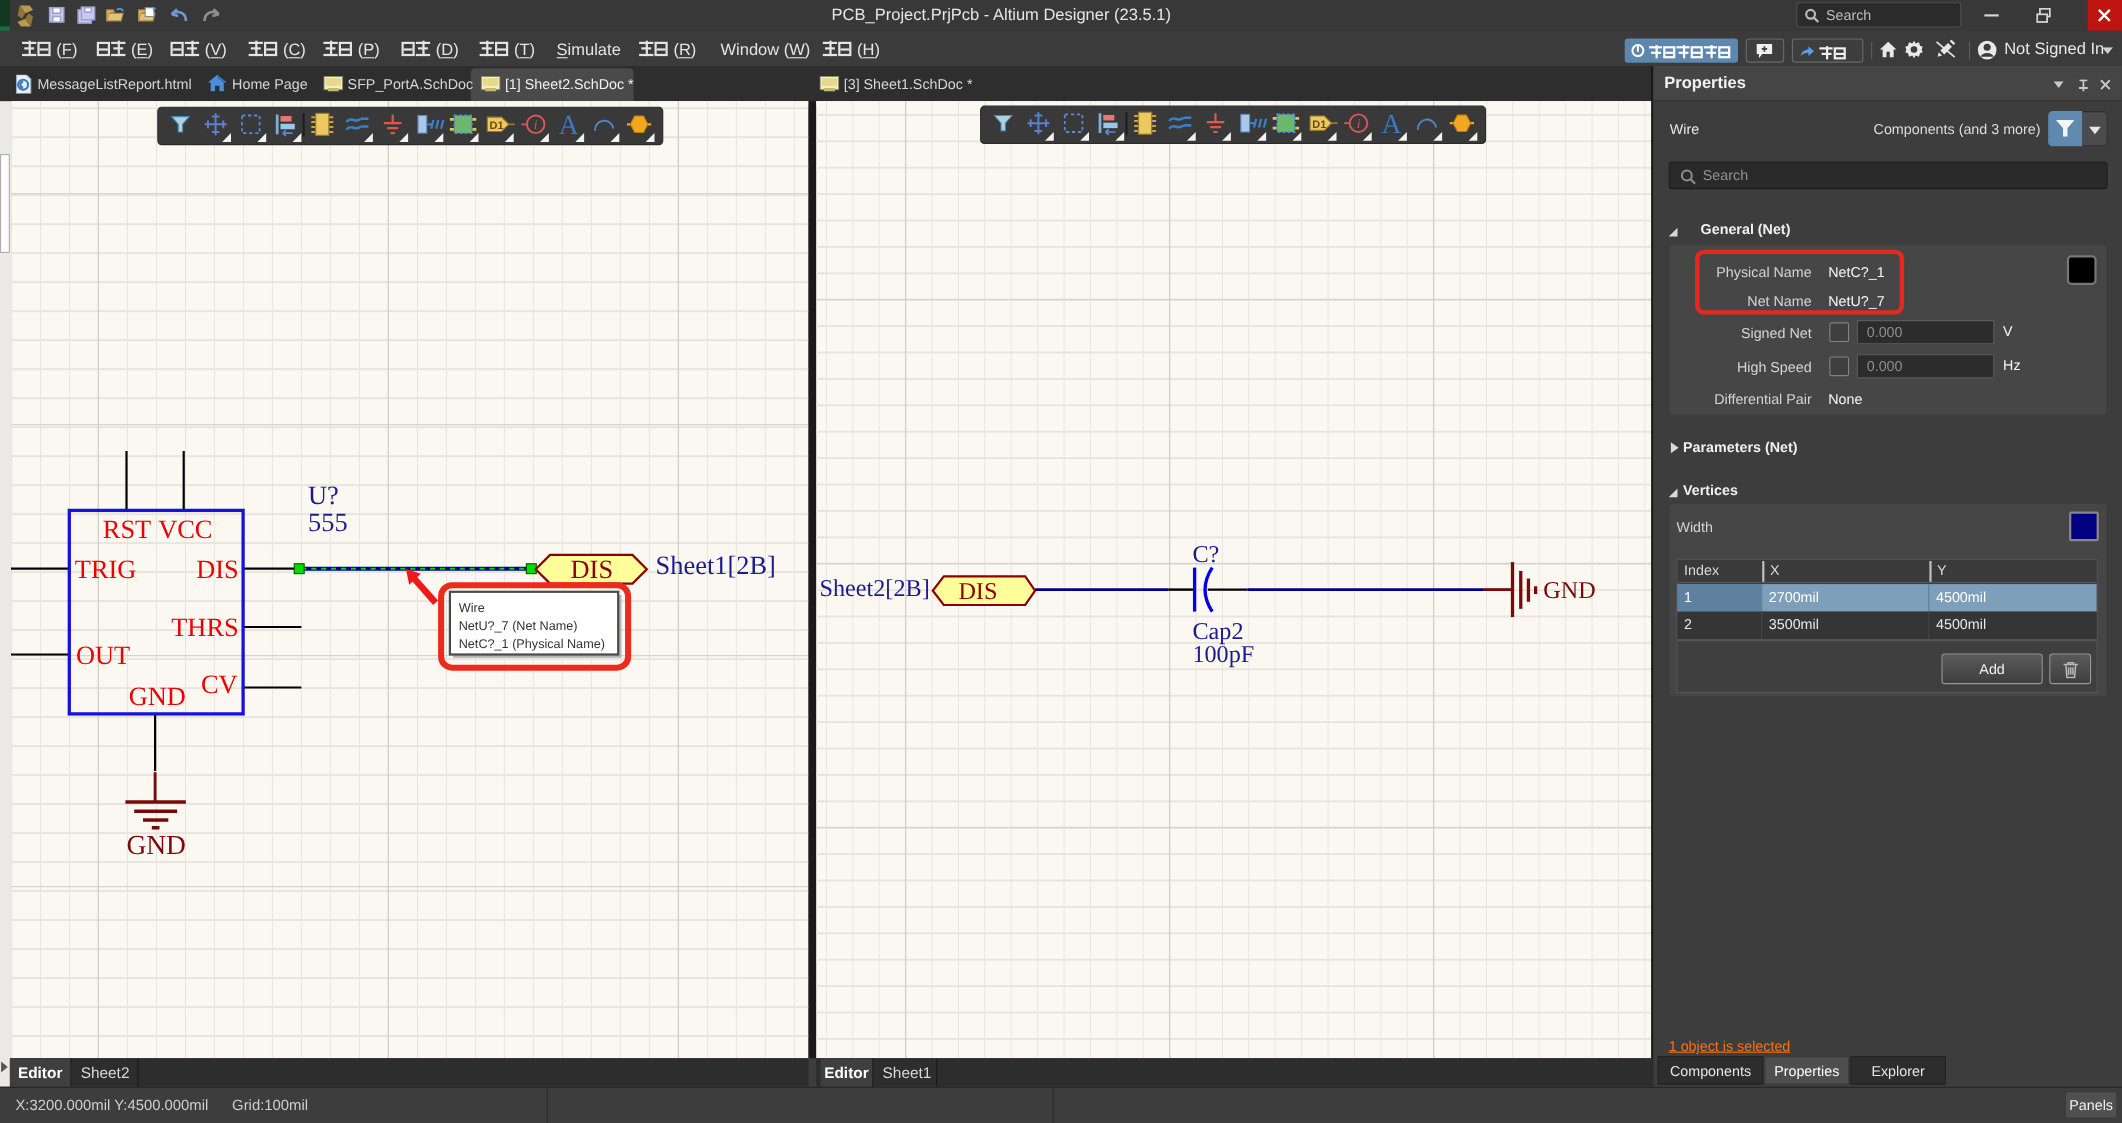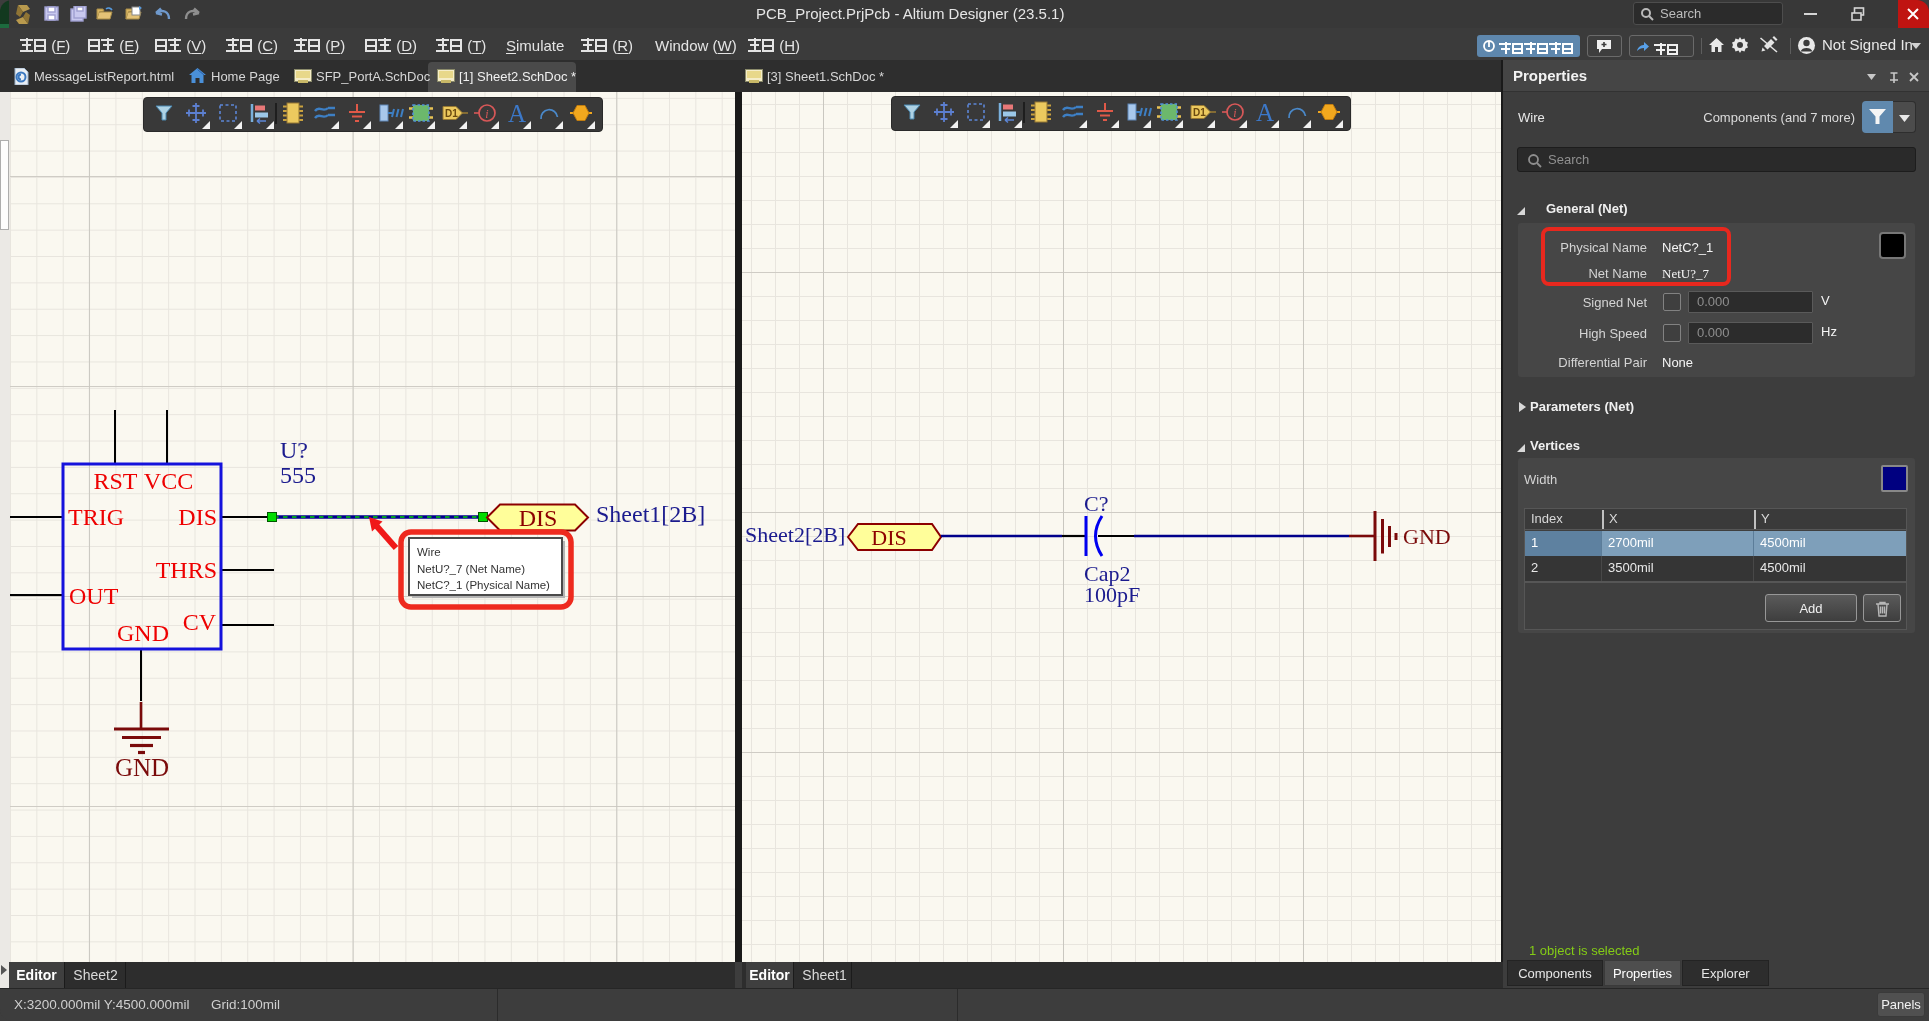--- a/index.html
+++ b/index.html
@@ -1,19 +1,19 @@
 <!DOCTYPE html>
 <html><head>
 <meta charset="utf-8">
 <style>
 *{margin:0;padding:0;box-sizing:border-box;}
 html,body{width:1929px;height:1021px;overflow:hidden;background:#3d3d3d;}
 body{font-family:"Liberation Sans",sans-serif;}
 .abs{position:absolute;}
-#root{position:relative;width:1929px;height:1021px;background:#3d3d3d;overflow:hidden;border-radius:12px;}
+#root{position:relative;width:1929px;height:1021px;background:#3d3d3d;overflow:hidden;}
 
 .cj{display:inline-block;width:13px;height:14px;margin:0 1px 0 0;vertical-align:-1px;
 background:linear-gradient(currentColor,currentColor) 6px 0/2px 14px no-repeat,
 linear-gradient(currentColor,currentColor) 0 1px/13px 2px no-repeat,
 linear-gradient(currentColor,currentColor) 2px 6px/9px 2px no-repeat,
 linear-gradient(currentColor,currentColor) 0 12px/13px 2px no-repeat;}
 .cj2{display:inline-block;width:12px;height:13px;margin:0 1px 0 0;vertical-align:-1px;
 border:2px solid currentColor;
 background:linear-gradient(currentColor,currentColor) 50% 50%/8px 2px no-repeat;}
 .mi{top:37px;font-size:15px;color:#e4e4e4;white-space:nowrap;}
@@ -444,21 +444,21 @@
   <path d="M0 2 L9 2 L4.5 8 Z" fill="#c8c8c8"></path>
   <g stroke="#c8c8c8" stroke-width="1.6">
           <line x1="27" y1="1" x2="27" y2="8"></line>
           <line x1="23.5" y1="1" x2="30.5" y2="1"></line>
           <line x1="23" y1="8" x2="31" y2="8"></line>
           <line x1="27" y1="8" x2="27" y2="11"></line>
         </g>
   <path d="M43 1 L51 9 M51 1 L43 9" stroke="#c8c8c8" stroke-width="1.8"></path>
  </svg>
  <div class="abs" style="left:15px;top:50px;color:#e8e8e8;">Wire</div>
- <div class="abs" style="left:0px;top:50px;width:352px;text-align:right;color:#dcdcdc;">Components (and 7 more)</div>
+ <div class="abs" style="left:0px;top:50px;width:352px;text-align:right;color:#dcdcdc;">Components (and 3 more)</div>
  <div class="abs" style="left:359px;top:41px;width:31px;height:32px;background:#6089ae;border-radius:4px 0 0 4px;">
   <svg class="abs" style="left:7px;top:8px" width="17" height="16" viewBox="0 0 17 16">
           <path d="M0 0 H17 L10.5 7.5 V15 L6.5 15 V7.5 Z" fill="#f5f5f5"></path>
         </svg>
  </div>
  <div class="abs" style="left:390px;top:41px;width:23px;height:32px;background:#4c4c4c;border:1px solid #2e2e2e;border-left:none;border-radius:0 4px 4px 0;">
   <svg class="abs" style="left:6px;top:13px" width="11" height="8" viewBox="0 0 11 8">
           <path d="M0 0 L11 0 L5.5 7 Z" fill="#e8e8e8"></path>
         </svg>
  </div>
@@ -470,21 +470,21 @@
   <span class="abs" style="left:30px;top:4px;color:#909090;">Search</span>
  </div>
  <svg class="abs" style="left:13px;top:146px" width="10" height="10" viewBox="0 0 10 10">
         <path d="M9 1 L9 9 L1 9 Z" fill="#d8d8d8"></path>
       </svg>
  <div class="abs" style="left:27px;top:141px;font-weight:bold;color:#f0f0f0;margin-left:16px;">General (Net)</div>
  <div class="abs gbox" style="left:15px;top:163px;width:397px;height:154px;"></div>
  <div class="abs plabel" style="left:24px;top:180px;width:120px;">Physical Name</div>
  <div class="abs pval" style="left:159px;top:180px;">NetC?_1</div>
  <div class="abs plabel" style="left:24px;top:206px;width:120px;">Net Name</div>
- <div class="abs pval" style="left:159px;top:206px;font-family:Liberation Serif, serif;">NetU?_7</div>
+ <div class="abs pval" style="left:159px;top:206px;">NetU?_7</div>
  <div class="abs" style="left:376px;top:172px;width:27px;height:27px;background:#000;border:2px solid #777;border-radius:4px;"></div>
  <div class="abs" style="left:38px;top:167px;width:190px;height:59px;border:4px solid #e8281e;border-radius:8px;"></div>
  <div class="abs plabel" style="left:24px;top:235px;width:120px;">Signed Net</div>
  <div class="abs chk" style="left:160px;top:233px;"></div>
  <div class="abs inp" style="left:185px;top:231px;width:125px;height:22px;">0.000</div>
  <div class="abs pval" style="left:318px;top:233px;">V</div>
  <div class="abs plabel" style="left:24px;top:266px;width:120px;">High Speed</div>
  <div class="abs chk" style="left:160px;top:264px;"></div>
  <div class="abs inp" style="left:185px;top:262px;width:125px;height:22px;">0.000</div>
  <div class="abs pval" style="left:318px;top:264px;">Hz</div>
@@ -524,21 +524,21 @@
   <span class="abs" style="left:76px;top:0;width:1px;height:25px;background:#484848;"></span>
   <span class="abs" style="left:228px;top:0;width:1px;height:25px;background:#484848;"></span>
  </div>
  <div class="abs" style="left:22px;top:521px;width:381px;height:2px;background:#565656;"></div>
  <div class="abs btn" style="left:262px;top:534px;width:92px;height:28px;line-height:28px;">Add</div>
  <div class="abs btn" style="left:360px;top:534px;width:38px;height:28px;">
   <svg class="abs" style="left:11px;top:6px" width="15" height="16" viewBox="0 0 15 16">
           <path d="M1 3 H14 M5 3 V1.5 H10 V3 M3 3 L4 15 H11 L12 3 M5.5 5.5 V12.5 M7.5 5.5 V12.5 M9.5 5.5 V12.5" stroke="#b8b8b8" stroke-width="1.4" fill="none"></path>
         </svg>
  </div>
- <div class="abs" style="left:26px;top:883px;color:#84cc16;">1 object is selected</div>
+ <div class="abs" style="left:14px;top:883px;color:#f97316;text-decoration:underline;">1 object is selected</div>
  <div class="abs" style="left:4px;top:900px;width:96px;height:26px;background:#2d2d2d;border:1px solid #232323;color:#e6e6e6;text-align:center;line-height:25px;">Components</div>
  <div class="abs" style="left:101px;top:900px;width:77px;height:26px;background:#4e4e4e;border:1px solid #3a3a3a;color:#ffffff;text-align:center;line-height:25px;">Properties</div>
  <div class="abs" style="left:179px;top:900px;width:87px;height:26px;background:#2d2d2d;border:1px solid #232323;color:#e6e6e6;text-align:center;line-height:25px;">Explorer</div>
 </div>
 
 <div class="abs seTab" style="left:9px;width:726px;"></div>
 <div class="abs setab1" style="left:9px;width:56px;">Editor</div>
 <div class="abs setab2" style="left:66px;width:60px;">Sheet2</div>
 <div class="abs seTab" style="left:742px;width:761px;"></div>
 <div class="abs setab1" style="left:746px;width:48px;">Editor</div>

